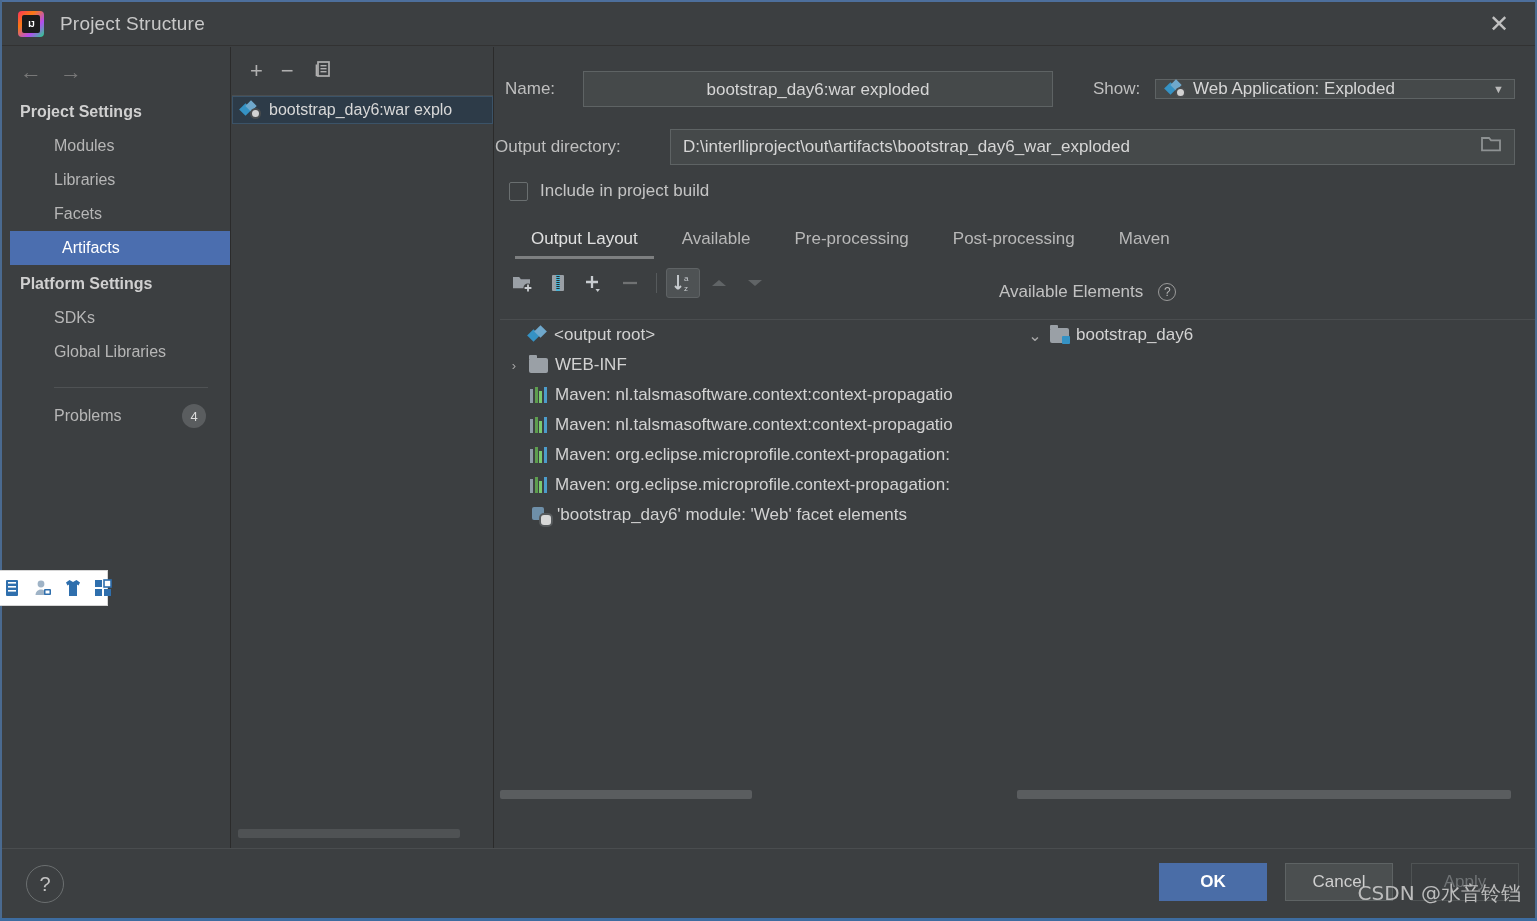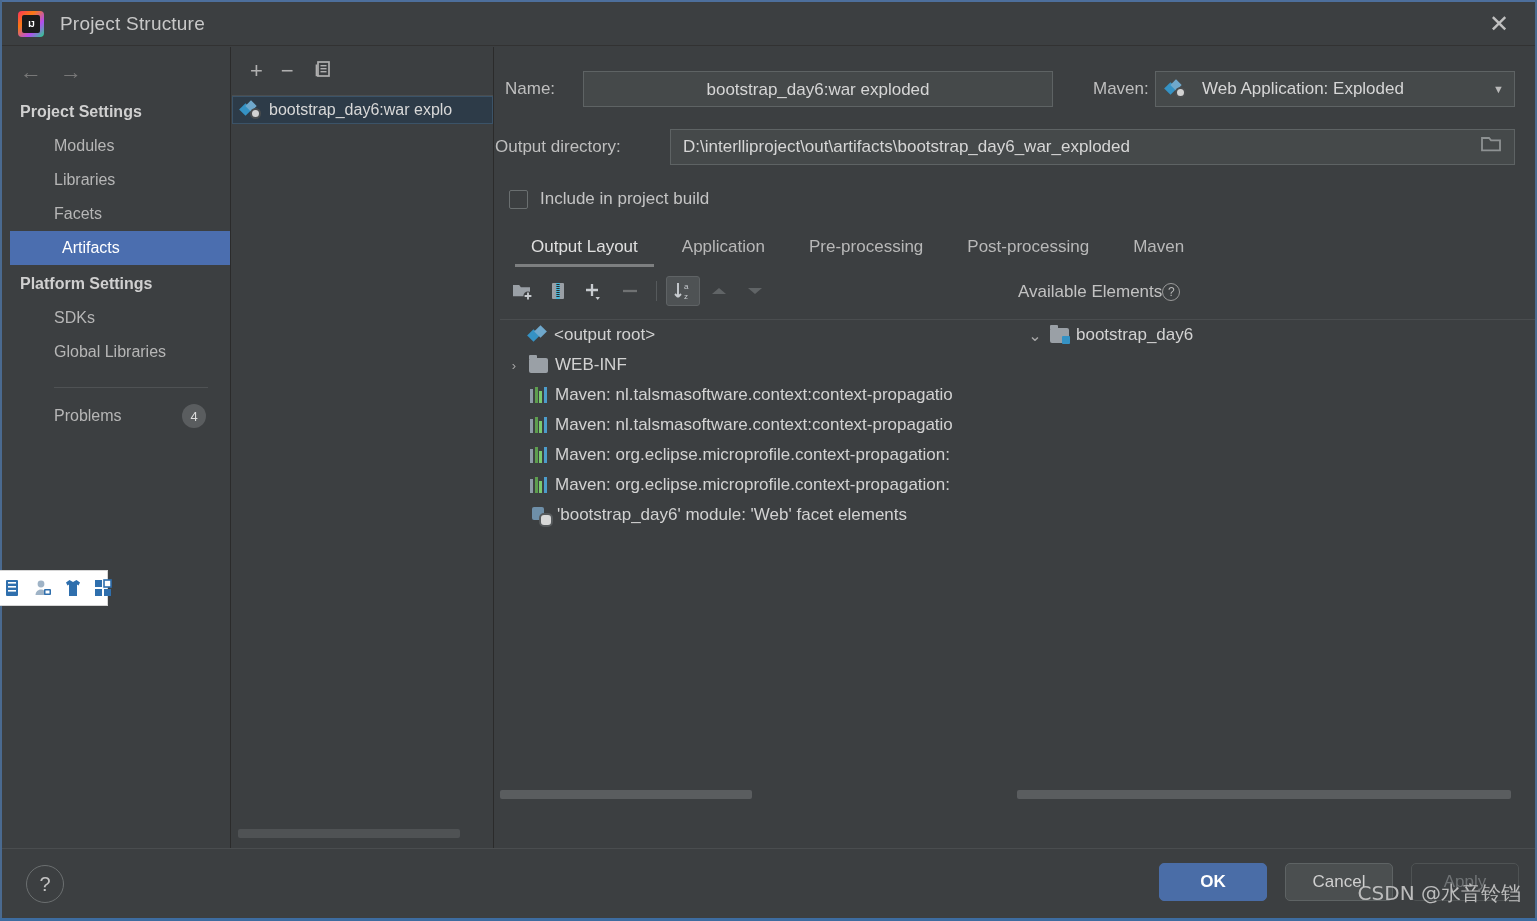--- a/index.html
+++ b/index.html
@@ -116,26 +116,26 @@
   }
   .form-row { display:flex; align-items:center; padding: 24px 0 0 0; }
   .lbl { font-size:17px; color:#bfbfbf; }
   .textfield {
     background:#45494a; border:1px solid #5e6364; color:#d6d6d6;
     font-size:17px; padding: 7px 12px; height:36px; line-height:22px;
     white-space:nowrap; overflow:hidden; cursor:text;
   }
   .combo {
     background:#45494a; border:1px solid #5e6364; color:#d6d6d6;
-    font-size:17px; height:36px; display:flex; align-items:center;
-    padding: 0 10px; gap:16px; cursor:pointer;
+    font-size:17px; height:20px; display:flex; align-items:center;
+    padding: 0 10px; gap:7px; cursor:pointer;
   }
   .combo .arrow { margin-left:auto; color:#b9b9b9; font-size:11px; }
 
-  .check-row { display:flex; align-items:flex-end; gap:12px; margin: 24px 0 0 14px; }
+  .check-row { display:flex; align-items:flex-end; gap:12px; margin: 16px 0 0 14px; }
   .checkbox {
     width:19px; height:19px; border:1px solid #6a6f70; background:#3c3f41; border-radius:2px;
     cursor:pointer;
   }
   .check-lbl { font-size:17px; color:#c4c4c4; }
 
   
   .tabs { display:flex; align-items:flex-end; gap:0; margin: 22px 0 0 14px; }
   .tab {
     font-size:17px; color:#b8b8b8; padding: 6px 22px 10px 22px;
@@ -154,22 +154,22 @@
   }
   .ebtn {
     width:34px; height:30px; display:flex; align-items:center; justify-content:center;
     cursor:pointer; color:#b4b4b4; position:relative; border-radius:3px;
   }
   .ebtn.active { background:#4e5254; border:1px solid #5f6365; }
   .ebtn.disabled { opacity: 0.45; }
   .esep { width:1px; height:20px; background:#565a5c; margin: 0 7px; }
 
   .avail-head {
-    position:absolute; left: 523px; top: 235px;
-    display:flex; align-items:center; gap:0;
+    position:absolute; left: 504px; top: 235px;
+    display:flex; align-items:center; gap:15px;
     font-size:17px; color:#c2c2c2;
   }
   .qmark {
     width:18px; height:18px; border-radius:9px; border:1px solid #9a9a9a;
     color:#b5b5b5; font-size:12px; display:flex; align-items:center; justify-content:center;
   }
 
   .panes { position:absolute; left:0; top:272px; width:1040px; height:490px; }
   .pane-left {
     position:absolute; left:5px; top:0; width:520px; height:490px;
@@ -238,21 +238,21 @@
     position:absolute; left:2px; bottom:3px; width:1533px; height:70px;
     background:#3c3f41; border-top:1px solid #4a4d4f;
   }
   .help-btn {
     position:absolute; left:24px; top:16px; width:38px; height:38px; border-radius:19px;
     border:1px solid #6b6f70; color:#c3c3c3; font-size:20px;
     display:flex; align-items:center; justify-content:center; cursor:pointer;
   }
   .btns { position:absolute; right:16px; top:14px; display:flex; gap:18px; }
   .btn {
-    min-width: 108px; height:38px; border-radius:5px;
+    min-width: 108px; height:38px; border-radius:0;
     display:flex; align-items:center; justify-content:center;
     font-size:17px; cursor:pointer;
   }
   .btn-ok { background:#4a6da7; border:1px solid #4a6da7; color:#ffffff; font-weight:bold; }
   .btn-cancel { background:#4b4f50; border:1px solid #5e6364; color:#cfcfcf; }
   .btn-apply { background:#3c3f41; border:1px solid #4f5354; color:#6f7375; }
 
   .watermark {
     position:absolute; right: 16px; bottom: 14px;
     font-size:20px; color:#c9c9c9; opacity:0.9;
@@ -360,21 +360,21 @@
       </div>
     </div>
     <div class="art-scroll"></div>
   </div>
 
   <div class="main">
 
     <div class="form-row">
       <div class="lbl" style="width:88px; padding-left:10px;">Name:</div>
       <div class="textfield" style="width:470px;text-align:center;">bootstrap_day6:war exploded</div>
-      <div class="lbl" style="margin-left:40px; width:62px;">Maven:</div>
+      <div class="lbl" style="margin-left:40px; width:62px;">Show:</div>
       <div class="combo" style="width:360px;">
         <span class="ico-artifact">
             <i class="d1"></i>
             <i class="d2"></i>
             <i class="g"></i>
           </span>
         <span>Web Application: Exploded</span>
         <span class="arrow">▼</span>
       </div>
     </div>
@@ -391,21 +391,21 @@
       </div>
     </div>
 
     <div class="check-row">
       <div class="checkbox"></div>
       <div class="check-lbl">Include in project build</div>
     </div>
 
     <div class="tabs">
       <div class="tab active">Output Layout</div>
-      <div class="tab">Application</div>
+      <div class="tab">Available</div>
       <div class="tab">Pre-processing</div>
       <div class="tab">Post-processing</div>
       <div class="tab">Maven</div>
     </div>
 
     <div class="elem-toolbar">
       <div class="ebtn">
         <svg viewBox="0 0 22 20" width="22" height="20">
             <path d="M2 4h6.2l1.7 2.2H19v9H2z" fill="#9aa0a6"></path>
             <circle cx="17" cy="15" r="4.6" fill="#3c3f41"></circle>

